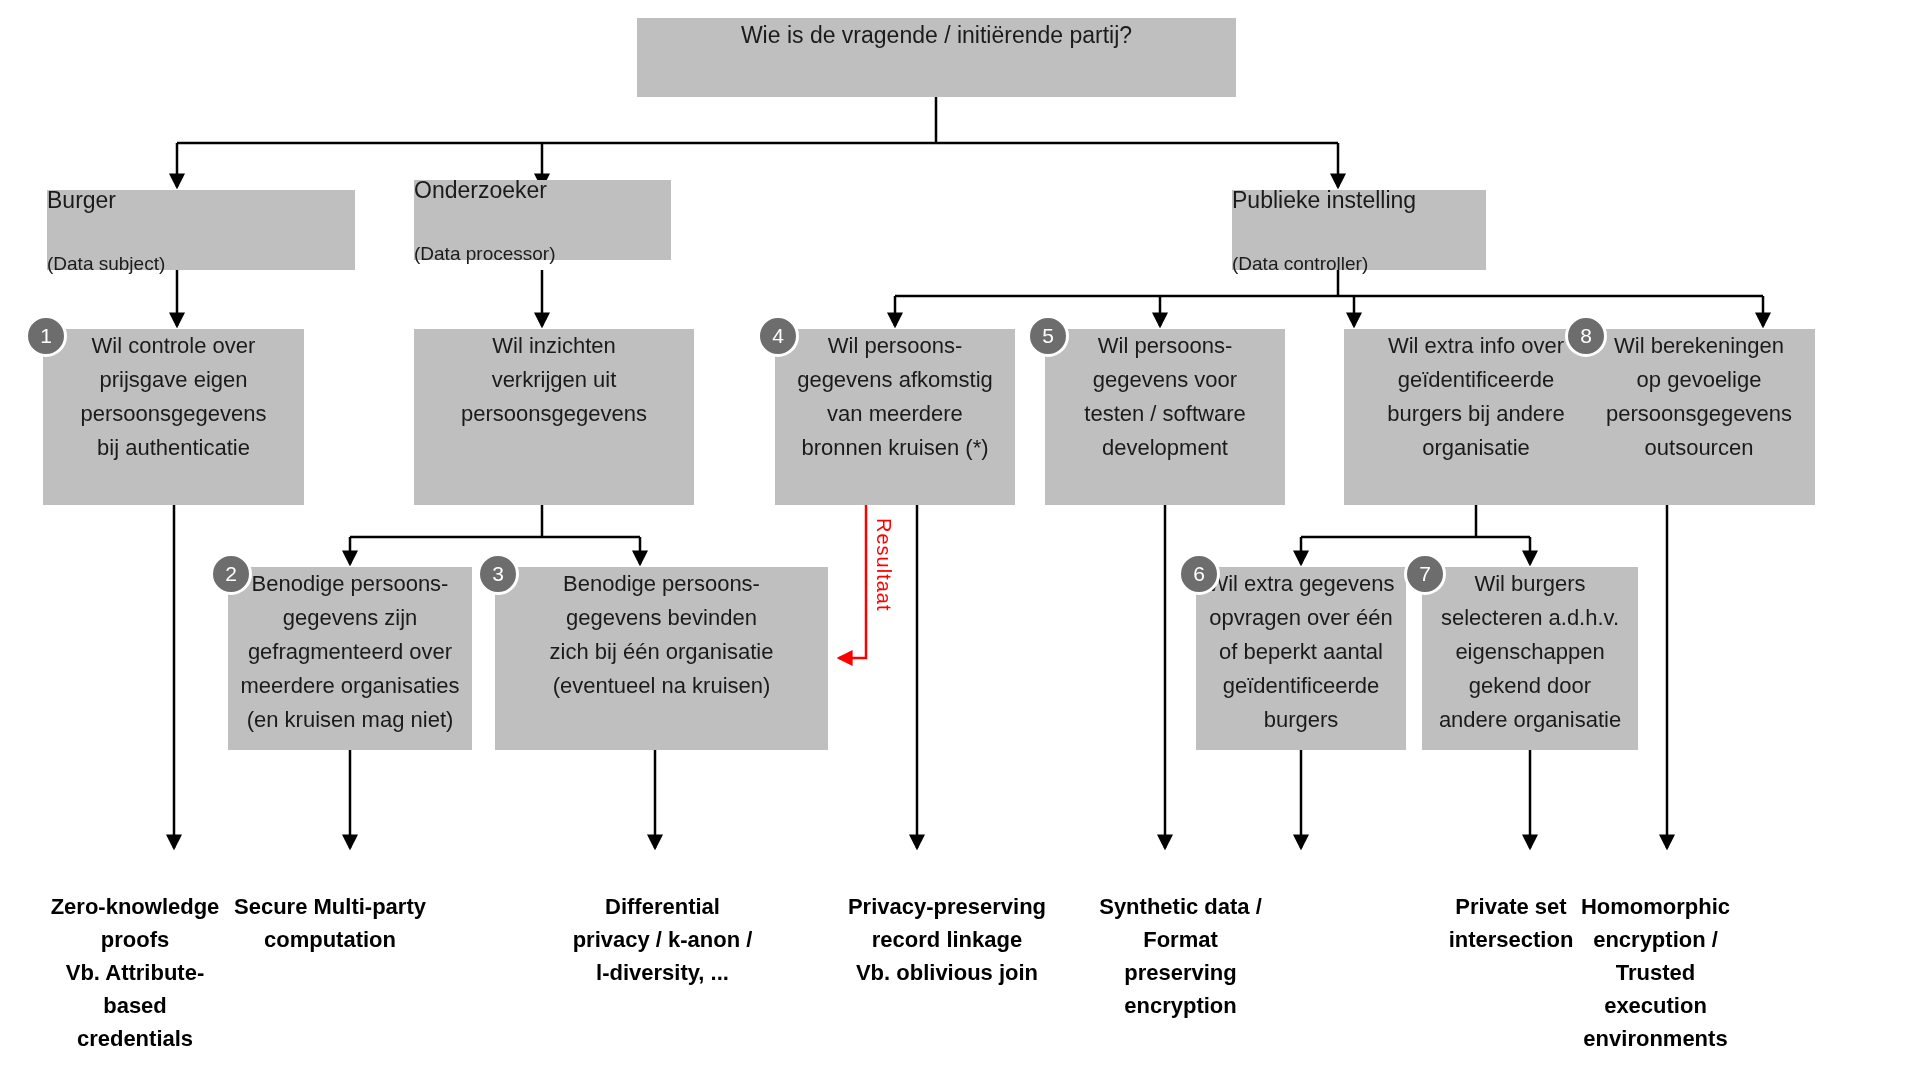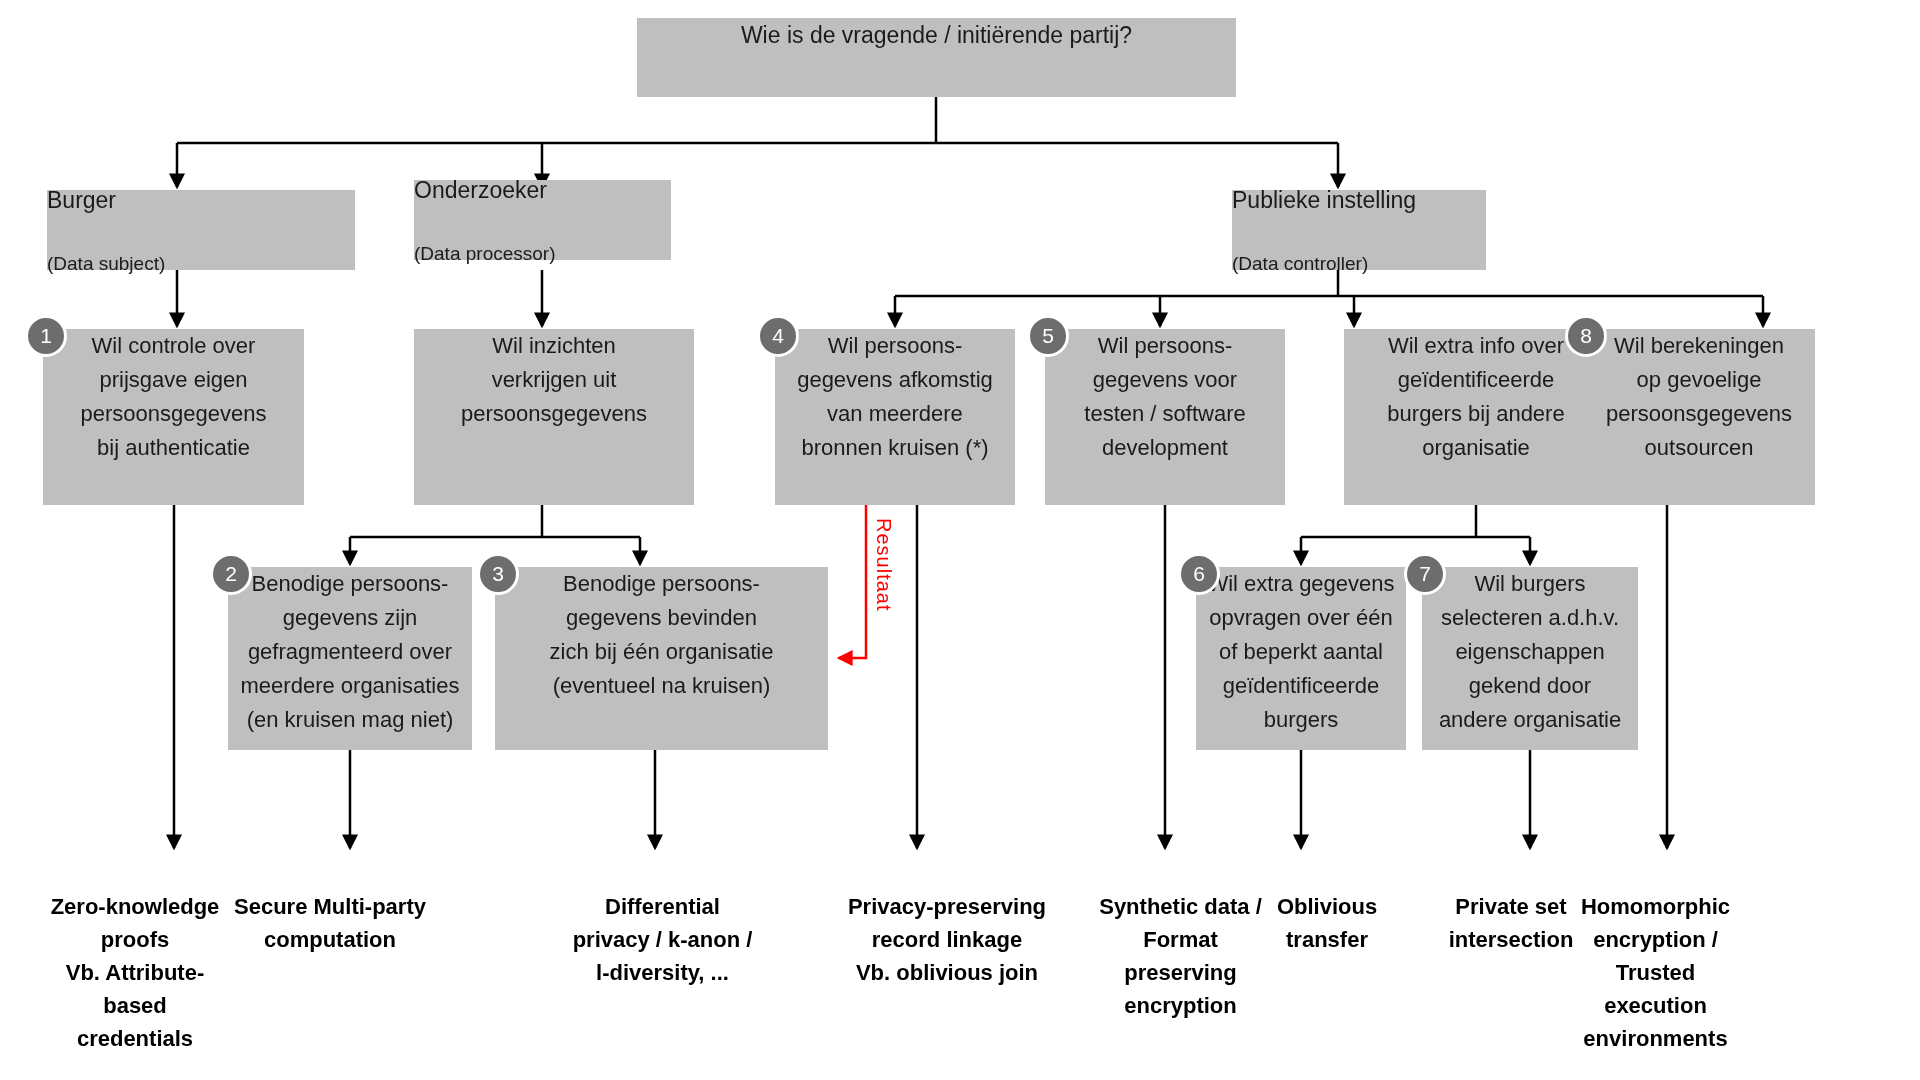--- a/index.html
+++ b/index.html
@@ -174,22 +174,20 @@
   <div class="outcome" style="left:540px;width:245px">Differential
 privacy / k-anon /
 l-diversity, ...</div>
   <div class="outcome" style="left:822px;width:250px">Privacy-preserving
 record linkage
 Vb. oblivious join</div>
   <div class="outcome" style="left:1088px;width:185px">Synthetic data /
 Format
 preserving
 encryption</div>
-  <div class="outcome" style="left:1262px;width:130px">Oblivious
-transfer</div>
   <div class="outcome" style="left:1436px;width:150px">Private set
 intersection</div>
   <div class="outcome" style="left:1568px;width:175px">Homomorphic
 encryption /
 Trusted
 execution
 environments</div>
 
 </div>
 

